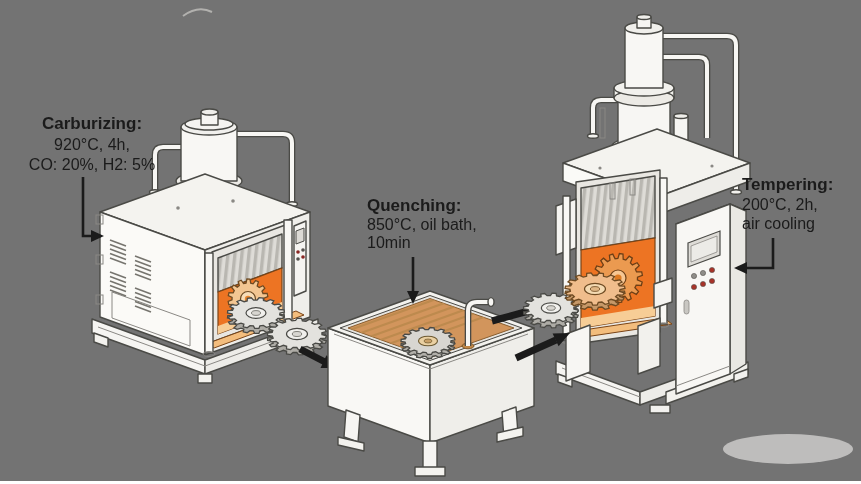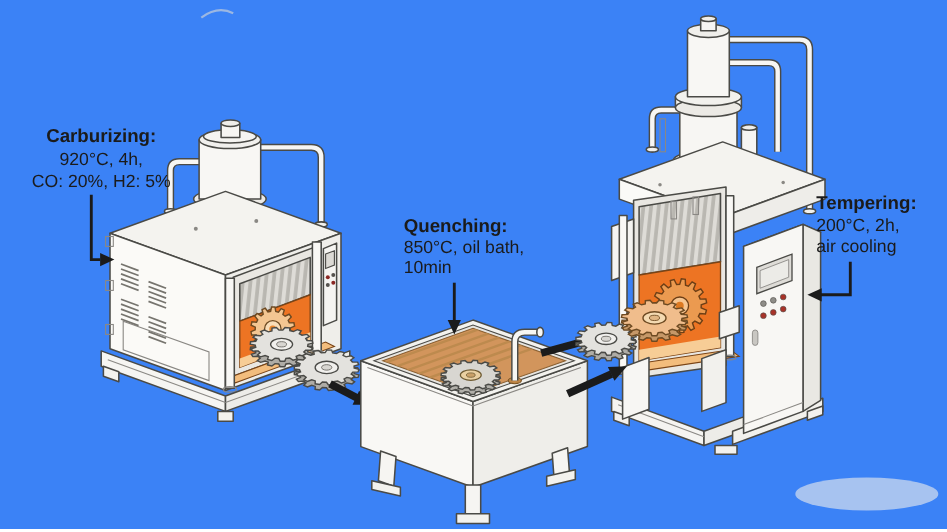--- a/index.html
+++ b/index.html
@@ -1,16 +1,16 @@
 <!DOCTYPE html>
 <html><head>
 <meta charset="utf-8">
 <style>
   html,body{margin:0;padding:0;background:#ffffff;}
-  .stage{position:relative;width:861px;height:481px;background:#3b82f6;overflow:hidden;
+  .stage{position:relative;width:861px;height:481px;background:#737373;overflow:hidden;
          font-family:"Liberation Sans",sans-serif;}
   svg{position:absolute;left:0;top:0;}
   .ln{stroke:#4a4a46;stroke-width:1.4;stroke-linejoin:round;}
   .ln-thin{stroke:#8a8884;stroke-width:1;fill:none;}
   .pipe-o{fill:none;stroke:#4a4a46;stroke-width:6.6;}
   .pipe-i{fill:none;stroke:#f7f6f3;stroke-width:4;}
   .vent{stroke:#76746e;stroke-width:1.6;}
   .t-title{font-family:"Liberation Sans",sans-serif;font-size:17px;font-weight:bold;fill:#1b1b1b;}
   .t-line{font-family:"Liberation Sans",sans-serif;font-size:16px;fill:#1b1b1b;}
   .ptr{fill:none;stroke:#1b1b1b;stroke-width:2.6;}

